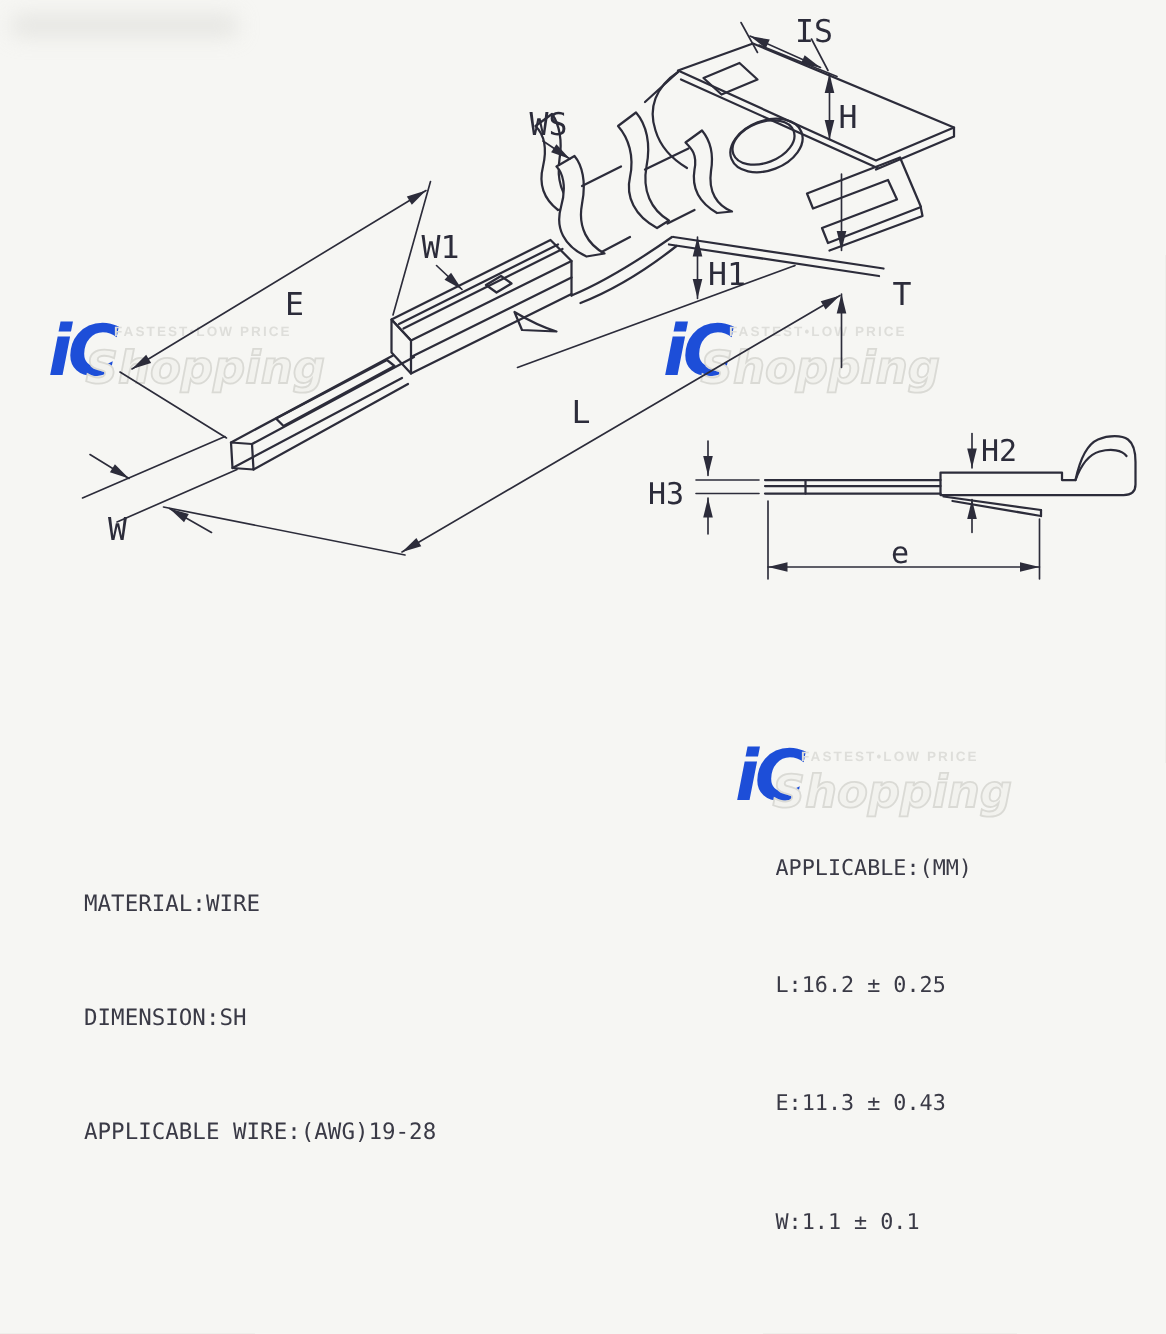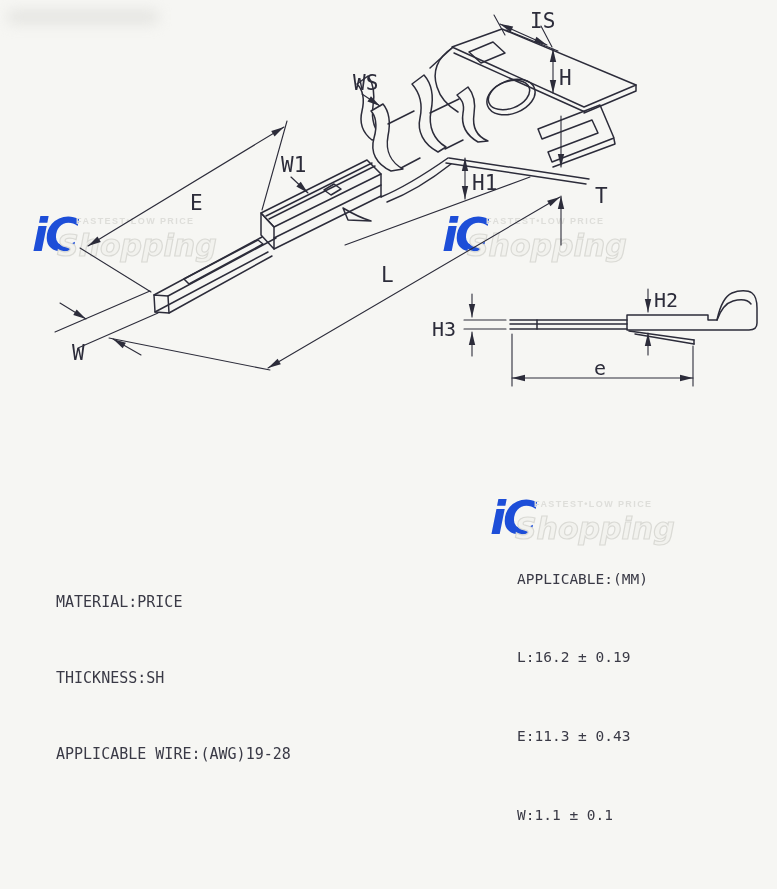--- a/index.html
+++ b/index.html
@@ -185,33 +185,33 @@
       <text class="lbl" x="595" y="203">T</text>
       <text class="lbl" x="381" y="282">L</text>
       <text class="lbl" x="72" y="360">W</text>
       <text class="lbl lbl-s" x="654" y="307">H2</text>
       <text class="lbl lbl-s" x="432" y="336">H3</text>
       <text class="lbl lbl-s" x="594" y="375">e</text>
     </g>
   </svg>
 
   <div class="specs">
-    <div>MATERIAL:PRICE</div>
-    <div>THICKNESS:SH</div>
+    <div>MATERIAL:WIRE</div>
+    <div>DIMENSION:SH</div>
     <div>APPLICABLE WIRE:(AWG)19-28</div>
     
     
     
     
     
   </div>
 
   <div class="dims">
     <div>APPLICABLE:(MM)</div>
-    <div>L:16.2 ± 0.19</div>
+    <div>L:16.2 ± 0.25</div>
     <div>E:11.3 ± 0.43</div>
     <div>W:1.1 ± 0.1</div>
     
     
     
     
     
     
     
     

